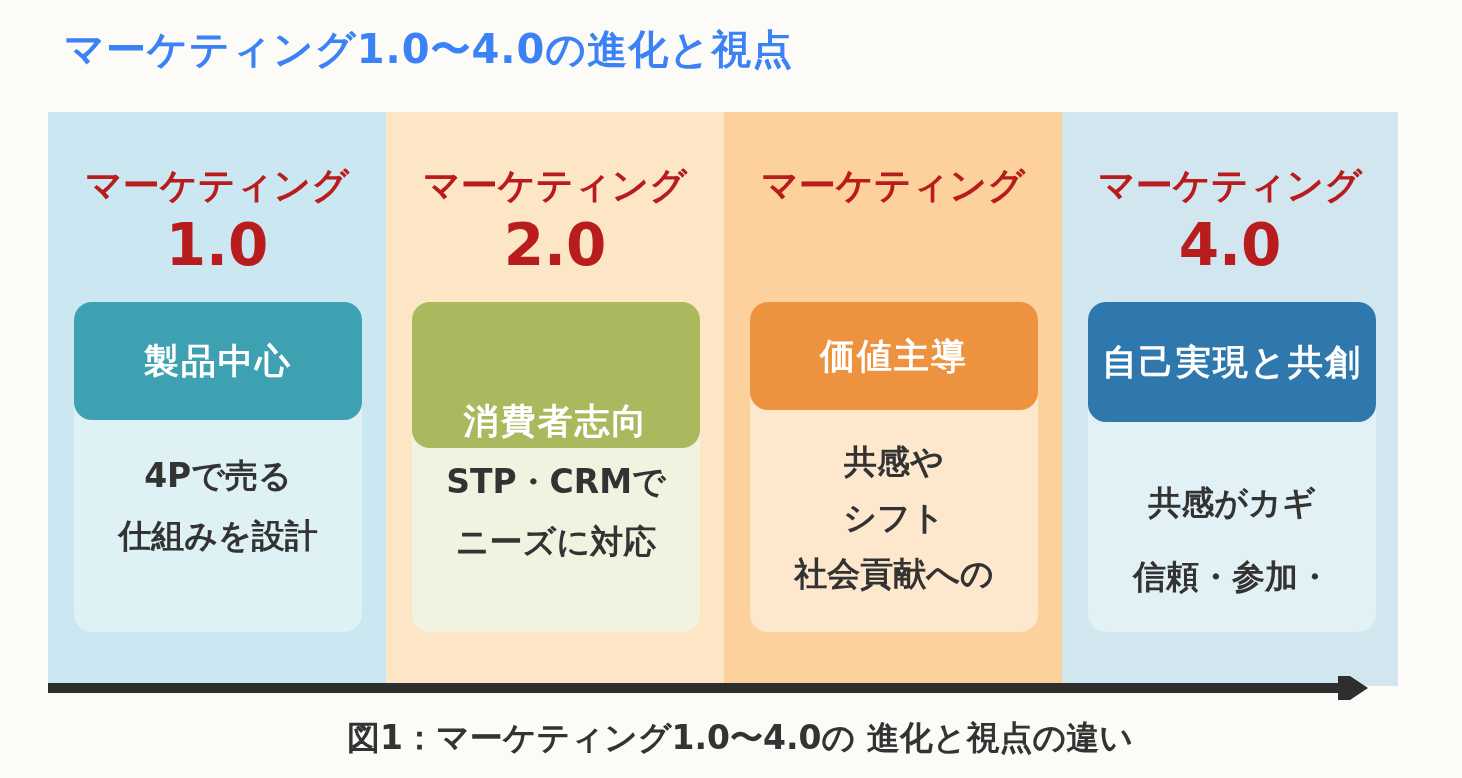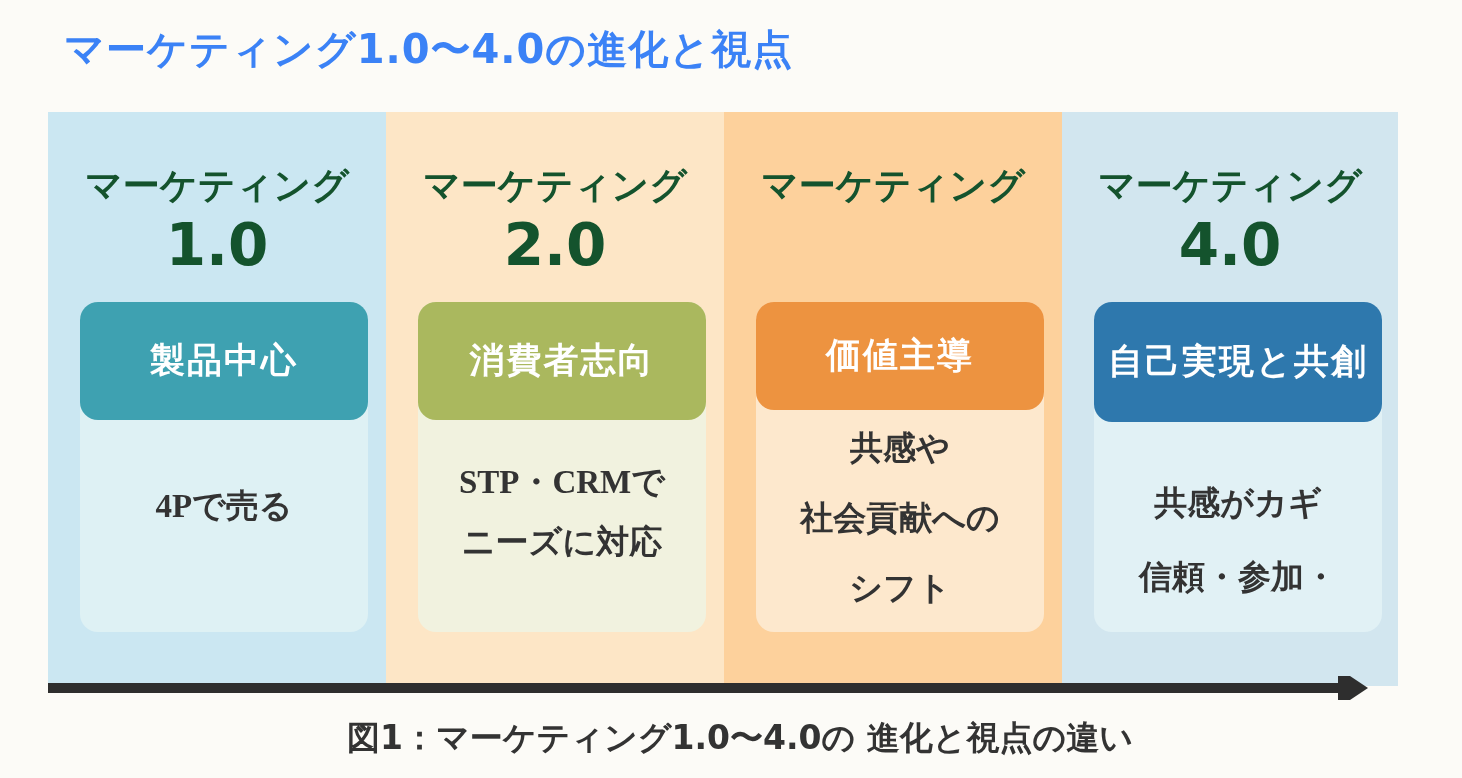--- a/index.html
+++ b/index.html
@@ -18,29 +18,28 @@
   .panel {
     position: absolute; left: 48px; top: 112px;
     width: 1350px; height: 574px;
     display: flex;
   }
   .col {
     position: relative; height: 100%;
   }
   .col-head {
     position: absolute; left: 0; right: 0; top: 50px;
-    text-align: center; font-weight: bold; color: #14532d;
+    text-align: center; font-weight: bold; color: #b91c1c;
   }
   .col-head .label { font-size: 37px; line-height: 48px; }
   .col-head .ver { font-size: 58px; line-height: 66px; margin-top: 2px; }
   .card {
-    position: absolute; left: 32px; width: 288px;
+    position: absolute; left: 26px; width: 288px;
     top: 190px; height: 330px;
     border-radius: 18px;
-    font-family: Liberation Serif, serif;
   }
   .card-top {
     border-radius: 18px;
     display: flex; align-items: center; justify-content: center;
     text-align: center;
     color: #ffffff; font-weight: bold; font-size: 35px; line-height: 54px;
     letter-spacing: 2px;
   }
   .card-body {
     position: absolute; left: 0; right: 0; bottom: 0;
@@ -68,52 +67,53 @@
     <div class="col-head">
       <div class="label">マーケティング</div>
       <div class="ver">1.0</div>
     </div>
     <div class="card" style="background:#def1f4;">
       <div class="card-top" style="background:#3ea1b1;height:118px;">
         <span>製品中心</span>
       </div>
       <div class="card-body" style="top:118px;padding-bottom:40px;border-radius:6px;">
         <div>4Pで売る</div>
+        <div>仕組みを設計</div>
       </div>
     </div>
   </div>
 
   <div class="col" style="width:338px;background:#fde6c6;">
     <div class="col-head">
       <div class="label">マーケティング</div>
       <div class="ver">2.0</div>
     </div>
     <div class="card" style="background:#f1f2df;">
-      <div class="card-top" style="background:#aab85e;height:118px;">
+      <div class="card-top" style="background:#aab85e;height:146px;align-items:flex-end;">
         <span>消費者志向</span>
       </div>
       <div class="card-body" style="top:118px;padding-bottom:28px;">
         <div>STP・CRMで</div>
         <div>ニーズに対応</div>
       </div>
     </div>
   </div>
 
   <div class="col" style="width:338px;background:#fdd19c;">
     <div class="col-head">
       <div class="label">マーケティング</div>
     </div>
     <div class="card" style="background:#fde8cd;">
       <div class="card-top" style="background:#ed9340;height:108px;">
         <span>価値主導</span>
       </div>
-      <div class="card-body" style="top:118px;padding-bottom:16px;line-height:56px;justify-content:space-between;">
+      <div class="card-body" style="top:118px;padding-bottom:16px;line-height:56px;">
         <div>共感や</div>
+        <div>シフト</div>
         <div>社会貢献への</div>
-        <div>シフト</div>
       </div>
     </div>
   </div>
 
   <div class="col" style="width:336px;background:#d2e6ef;">
     <div class="col-head">
       <div class="label">マーケティング</div>
       <div class="ver">4.0</div>
     </div>
     <div class="card" style="background:#e1f1f5;">

